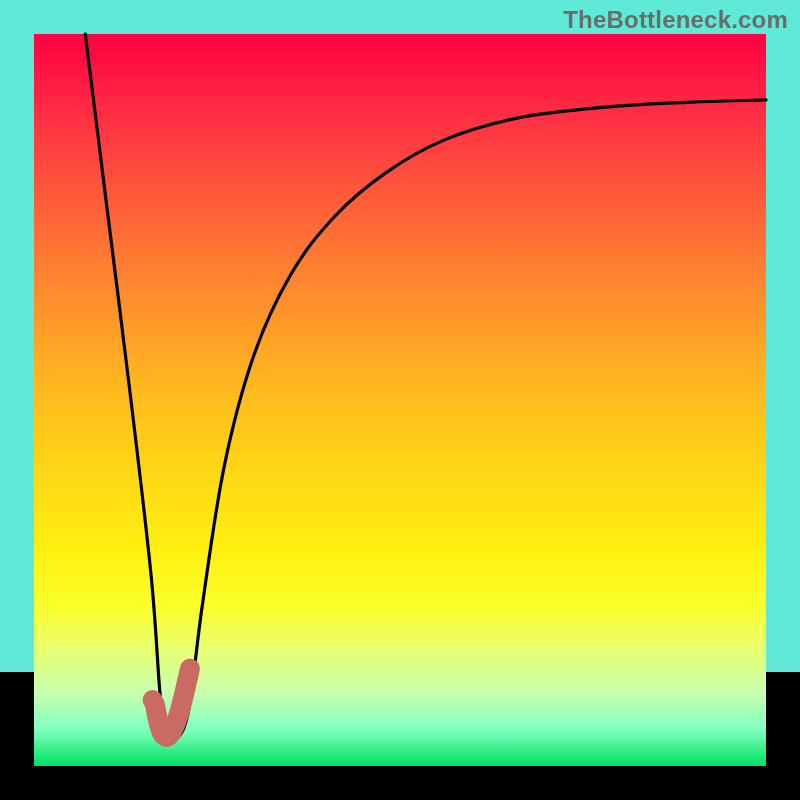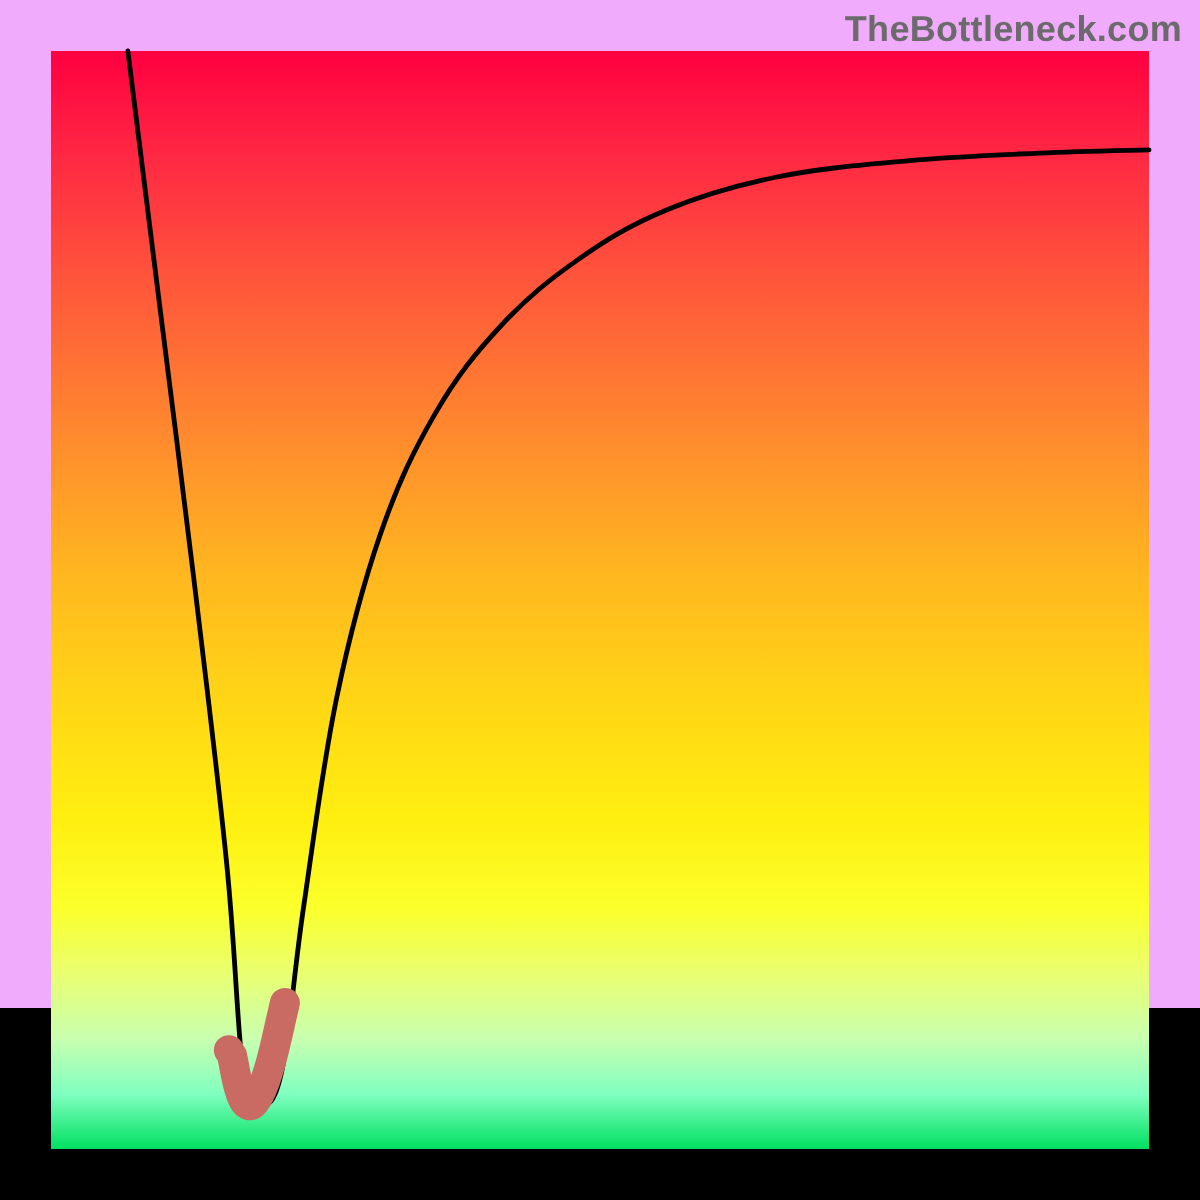--- a/index.html
+++ b/index.html
@@ -9,21 +9,21 @@
     height: 800px;
     background: #000;
     overflow: hidden;
   }
   .frame {
     position: absolute;
     left: 0;
     top: 0;
     width: 800px;
     height: 672px;
-    background: #f0abfc;
+    background: #5eead4;
   }
   .plot {
     position: absolute;
     left: 34px;
     top: 34px;
     width: 732px;
     height: 732px;
     background: linear-gradient(
       to bottom,
       #ff0040 0%,

